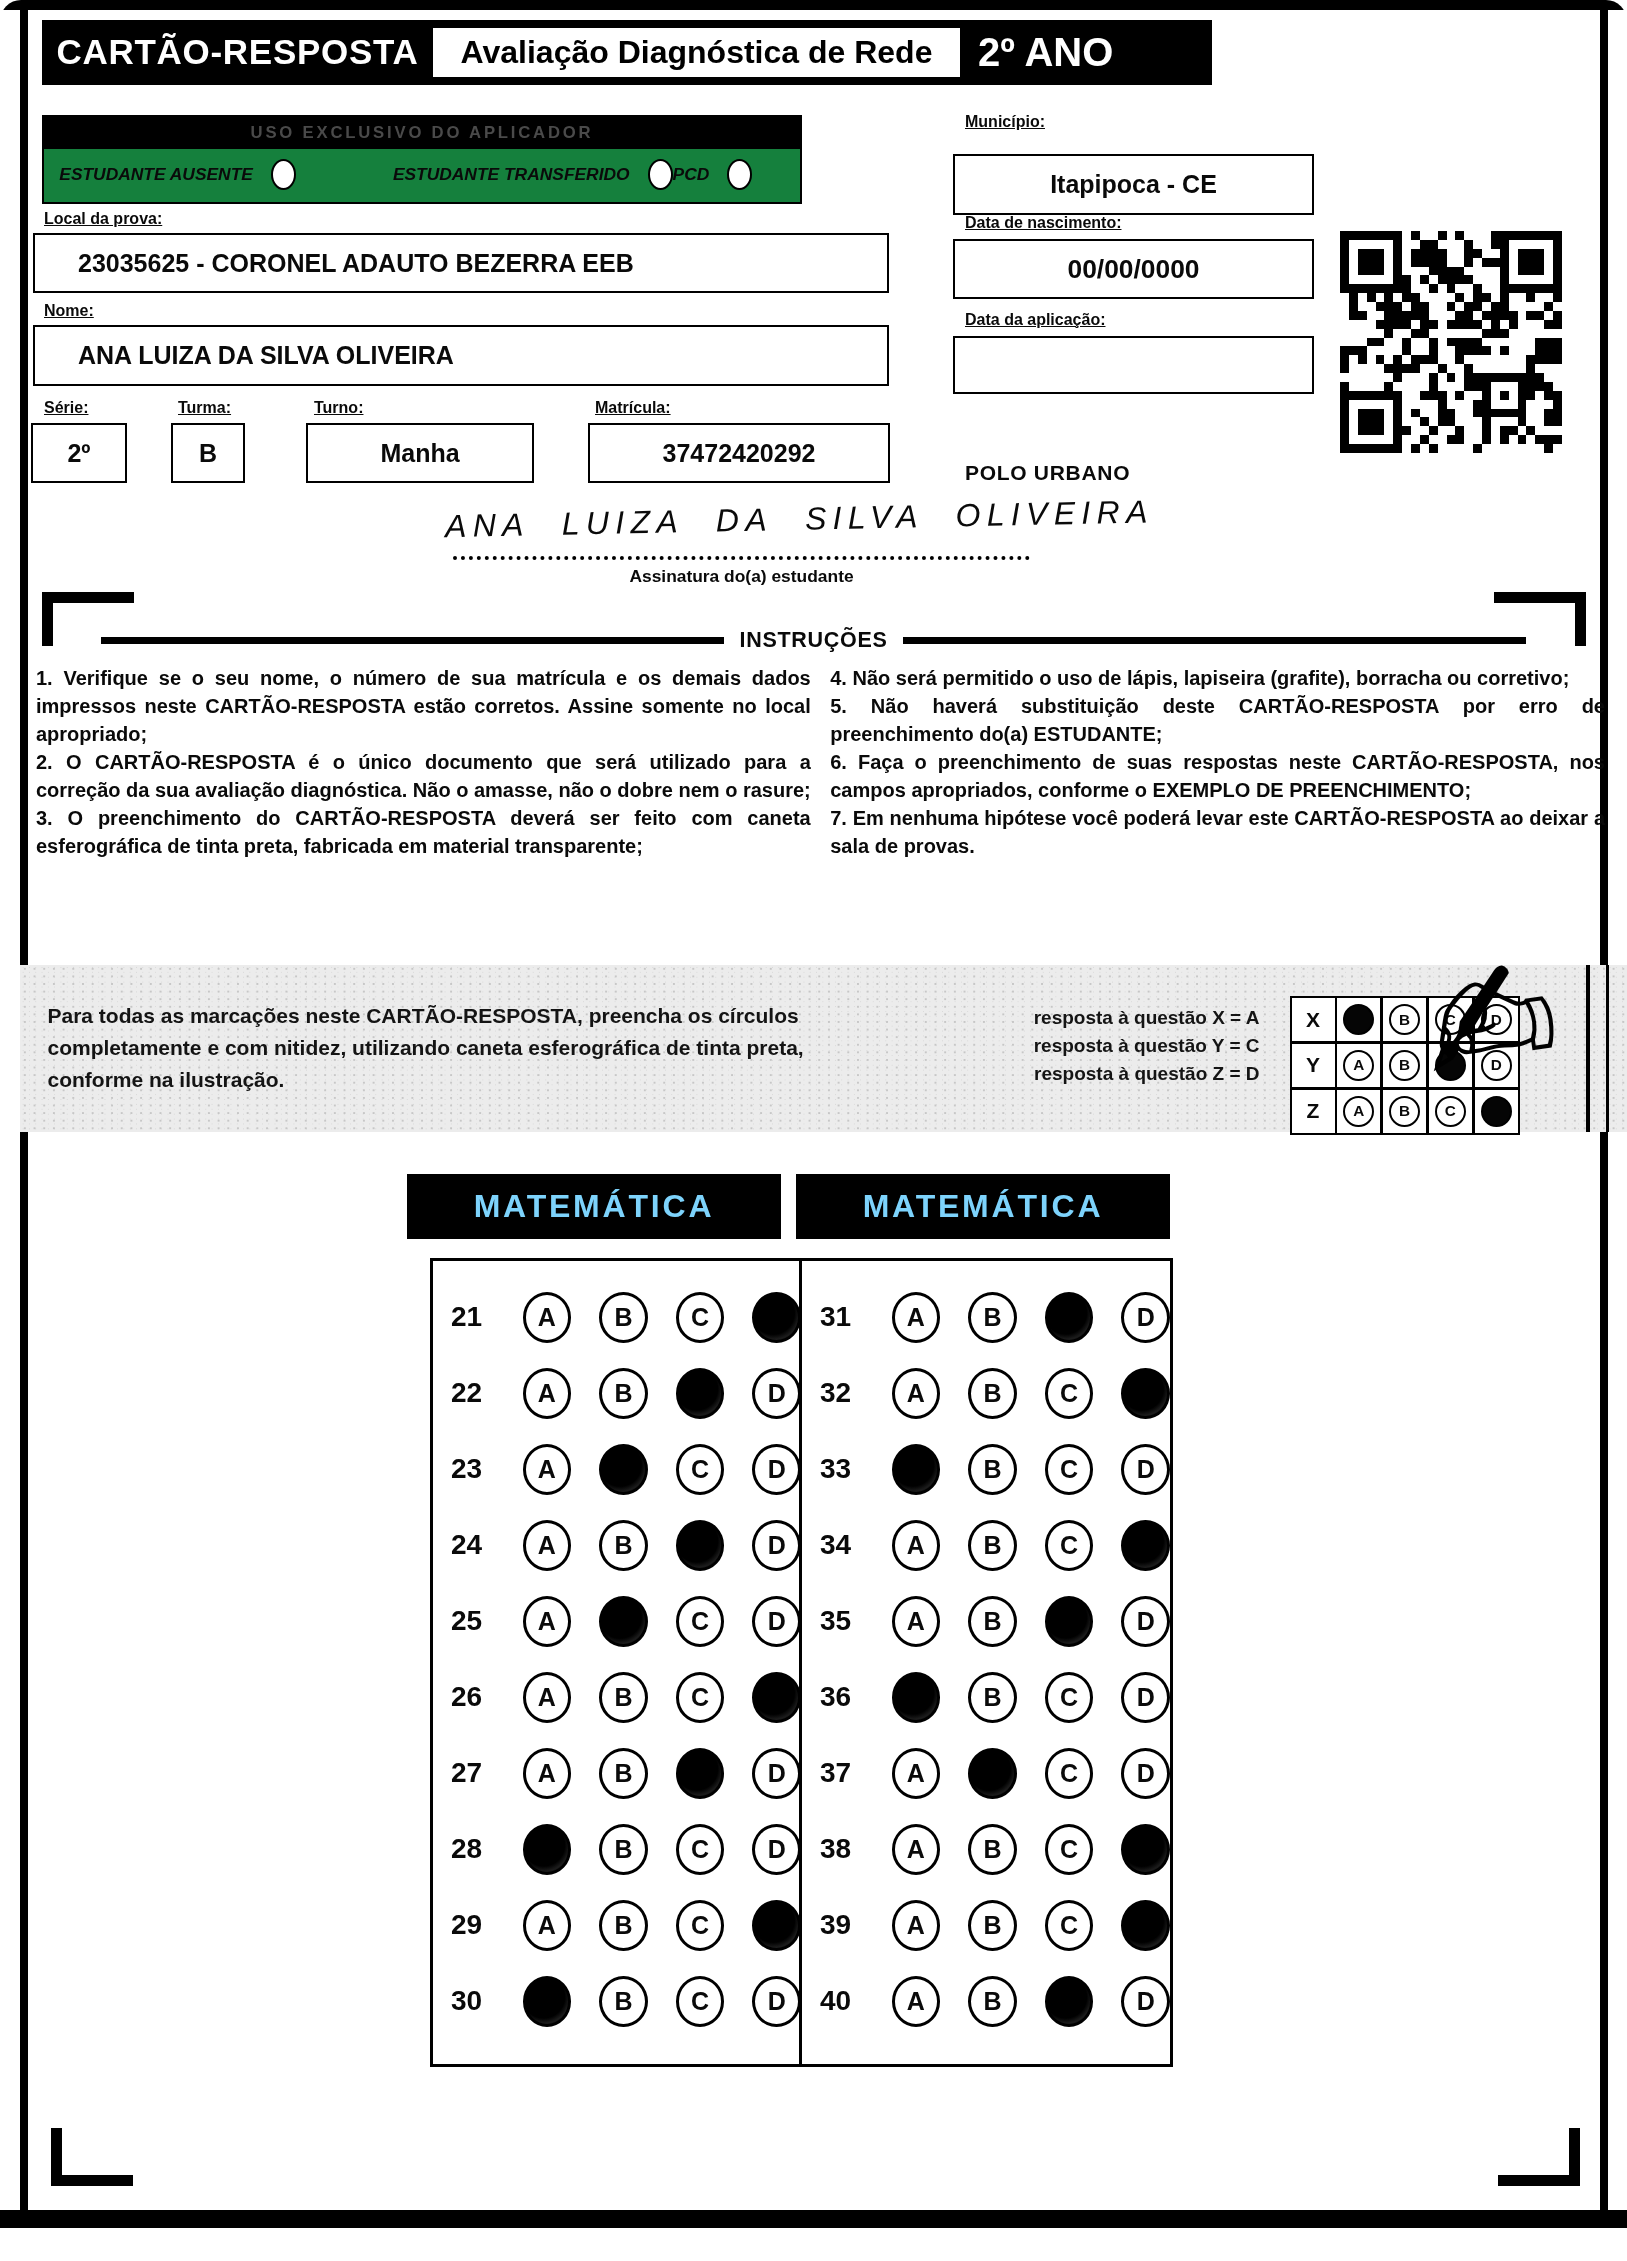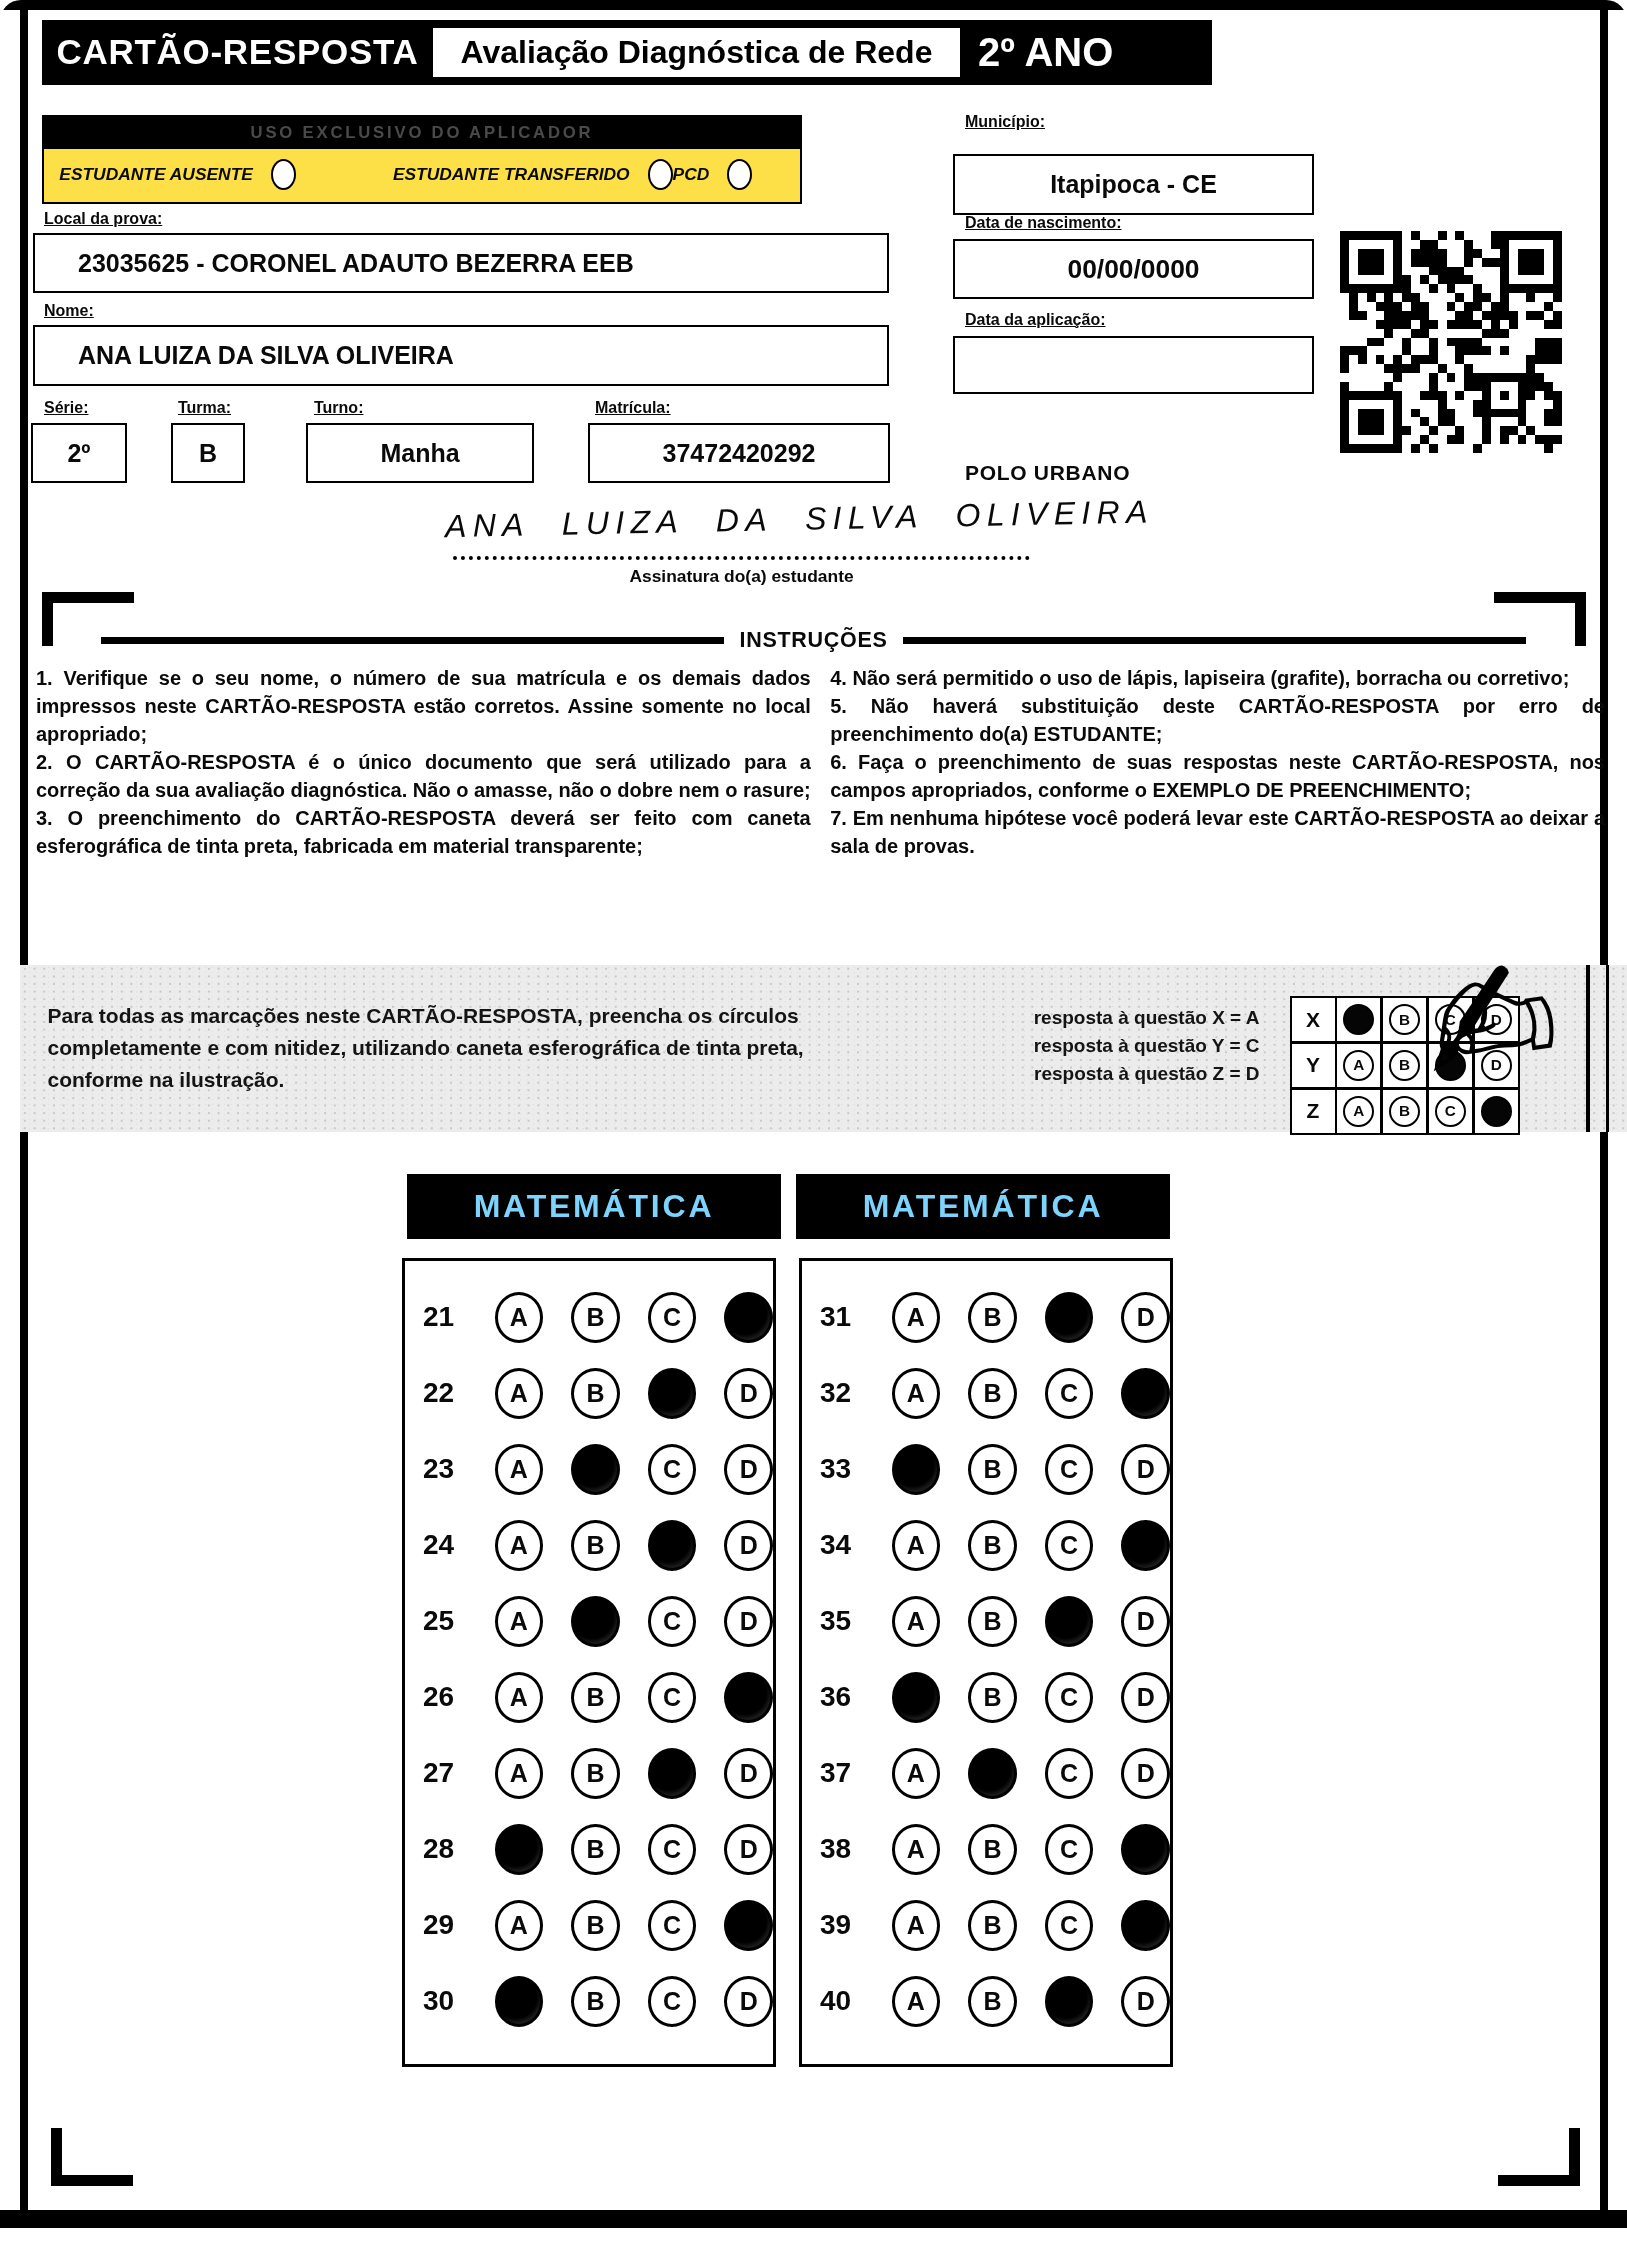--- a/index.html
+++ b/index.html
@@ -15,21 +15,21 @@
 
   
   .header-bar{left:42px;top:19.5px;width:1170px;height:65px;background:#000;display:flex;align-items:stretch;}
   .hd-title{width:391px;display:flex;align-items:center;justify-content:center;
             color:#fff;font-size:35px;font-weight:bold;letter-spacing:0.7px;}
   .hd-sub{flex:1;background:#fff;margin:8px 0;display:flex;align-items:center;justify-content:center;
           color:#000;font-size:32px;font-weight:bold;text-align:right;}
   .hd-grade{width:252px;display:flex;align-items:center;color:#fff;font-size:40px;font-weight:bold;padding-left:18px;box-sizing:border-box;}
 
   
-  .apl-box{left:42px;top:115px;width:760px;height:89px;border:2.8px solid #000;box-sizing:border-box;background:#fde047;}
+  .apl-box{left:42px;top:115px;width:760px;height:89px;border:2.8px solid #000;box-sizing:border-box;background:#15803d;}
   .apl-head{height:32px;background:#000;display:flex;align-items:center;justify-content:center;}
   .apl-head span{color:#4a4a4a;font-size:16.7px;font-weight:bold;letter-spacing:2.8px;}
   .apl-row{height:51px;display:flex;align-items:center;padding:0 56px 0 15.3px;}
   .chk-group{display:flex;align-items:center;font-style:italic;}
   .chk-group + .chk-group{margin-left:97px;}
   .chk-group:last-child{margin-left:auto;text-align:right;}
   .chk-label{font-size:17.4px;font-weight:bold;margin-right:18px;white-space:nowrap;}
   .chk-circle{width:25px;height:31px;border:2.8px solid #000;border-radius:50%;box-sizing:border-box;background:#fff;}
 
   
@@ -86,21 +86,21 @@
         font-family:"DejaVu Sans",sans-serif;transform:rotate(-8deg);}
   .vline1{position:absolute;left:1566px;top:0;width:4.2px;height:167px;background:#000;}
   .vline2{position:absolute;left:1586px;top:0;width:3.5px;height:167px;background:#000;}
 
   
   .mat-head{width:374px;height:65px;background:#000;color:#7dd3fc;display:flex;align-items:center;justify-content:center;
             font-size:32px;font-weight:bold;letter-spacing:2.8px;}
   .mh-0{left:407px;top:1174px;}
   .mh-1{left:796px;top:1174px;}
   .ans-box{width:374px;height:809px;border:3.5px solid #000;box-sizing:border-box;background:#fff;padding-top:18px;}
-  .ab-0{left:402px;top:1258px;}
+  .ab-0{left:430px;top:1258px;}
   .ab-1{left:799px;top:1258px;}
   .q-row{display:flex;align-items:center;height:76px;padding-left:18px;}
   .q-num{width:46px;font-size:28px;font-weight:bold;}
   .bub{width:51px;height:51px;border:3.5px solid #000;border-radius:50%;box-sizing:border-box;
        display:flex;align-items:center;justify-content:center;font-size:25px;font-weight:bold;
        background:#fff;margin-left:28px;}
   .q-row .bub:first-of-type{margin-left:7px;}
   .bub.filled{background:radial-gradient(circle at 42% 40%, #000 0%, #000 58%, #1c1c1c 72%, #000 100%);color:transparent;}
 </style>
 </head>

